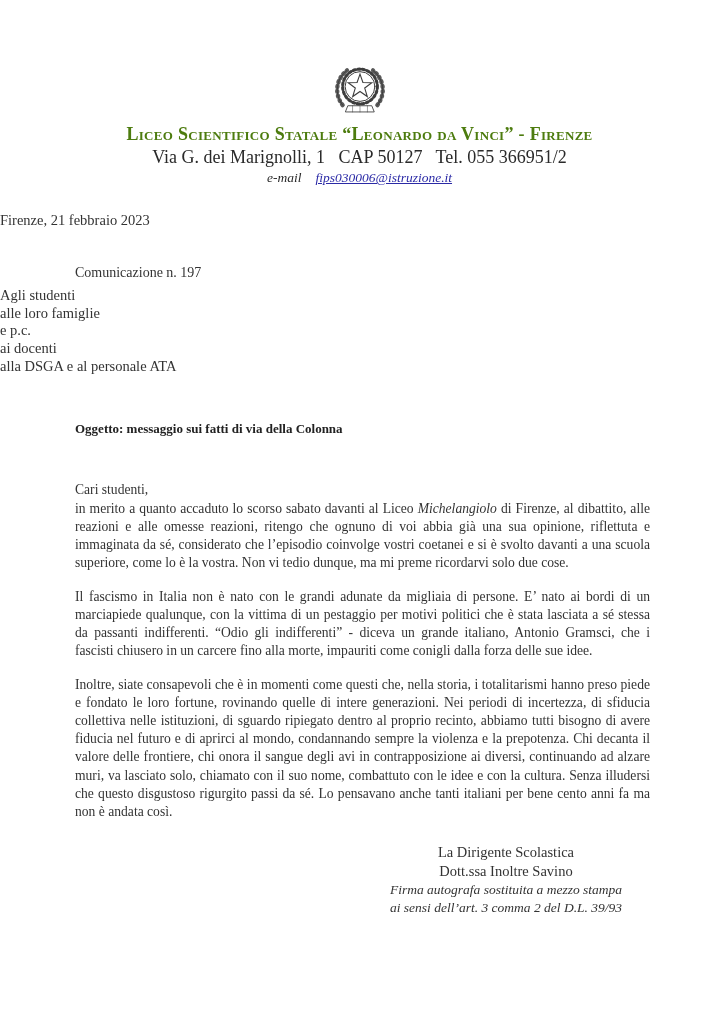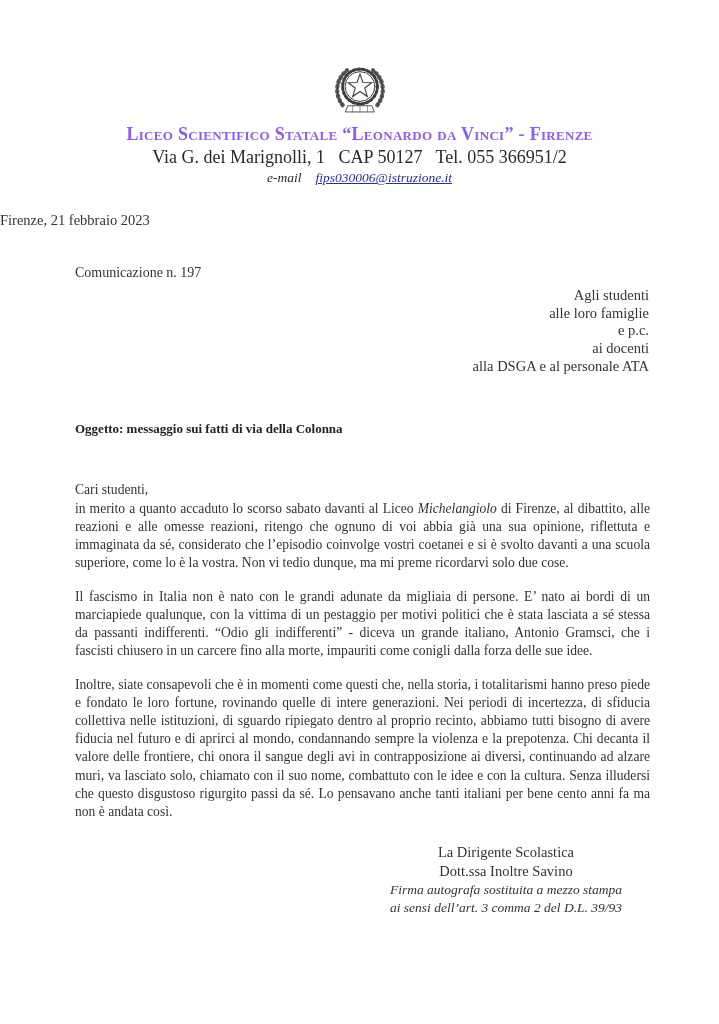--- a/index.html
+++ b/index.html
@@ -15,21 +15,21 @@
   }
   
   .letterhead { text-align: center; padding-top: 58px; }
   .emblem-wrap { line-height: 0; }
   .school-name {
     margin-top: 4px;
     font-variant: small-caps;
     font-weight: 600;
     font-size: 18px;
     letter-spacing: 0.3px;
-    color: #8b5cf6;
+    color: #4d7c0f;
     white-space: nowrap;
   }
   .address-line {
     margin-top: 2px;
     font-size: 18px;
     color: #2a2a2a;
     white-space: pre;
   }
   .email-line { margin-top: 2px; font-size: 13.5px; color: #2a2a2a; font-style: italic; }
   .email-label { margin-right: 14px; }
@@ -40,22 +40,21 @@
     text-align: left;
     padding-right: 104px;
     font-size: 14.5px;
   }
   .comm-number {
     margin: 36px 0 0 75px;
     font-size: 14px;
   }
   .recipients {
     margin-top: 6px;
-    padding-right: 70px;
-    text-align: right;
+    padding-right: 44px;
     font-size: 14.5px;
     line-height: 1.22;
   }
   
   .subject {
     margin: 46px 69px 0 75px;
     font-weight: bold;
     font-size: 13px;
     color: #222222;
   }

